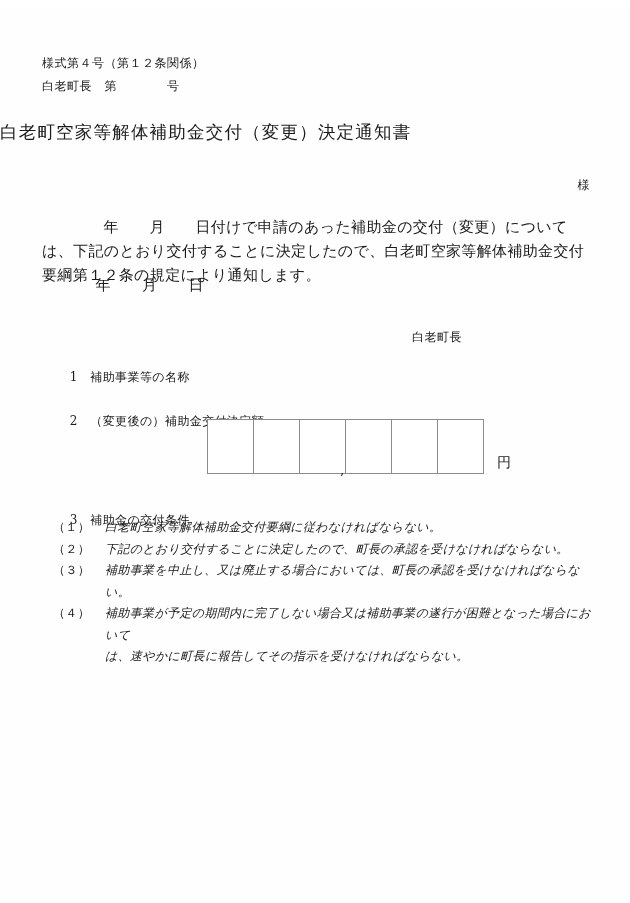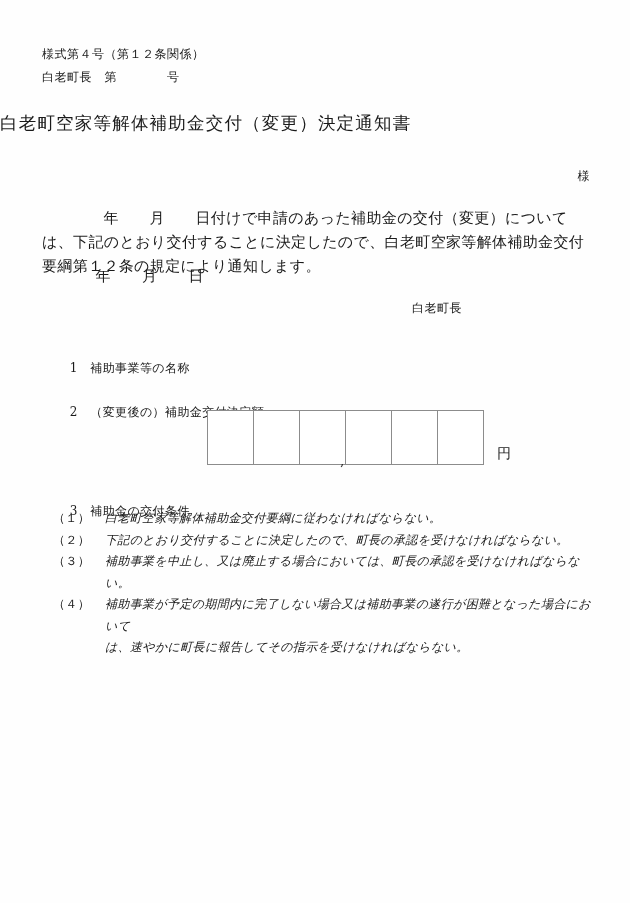--- a/index.html
+++ b/index.html
@@ -12,20 +12,21 @@
     height: 903px;
     position: relative;
     font-family: "DejaVu Serif", "Liberation Serif", serif;
     color: #1a1a1a;
     -webkit-font-smoothing: antialiased;
   }
   .page {
     position: absolute;
     inset: 0;
     background: #fefefe;
+    margin-top: 9px;
   }
 
   
   .form-header {
     position: absolute;
     left: 42px;
     top: 43px;
     font-size: 12px;
     line-height: 23px;
     letter-spacing: 0.5px;
@@ -71,21 +72,21 @@
     top: 267px;
     font-size: 15px;
     letter-spacing: 0.5px;
     white-space: pre;
   }
 
   
   .signer {
     position: absolute;
     left: 412px;
-    top: 300px;
+    top: 320px;
     font-size: 12px;
     letter-spacing: 0.5px;
   }
 
   
   .section {
     position: absolute;
     left: 53px;
     font-size: 12px;
     letter-spacing: 0.4px;

